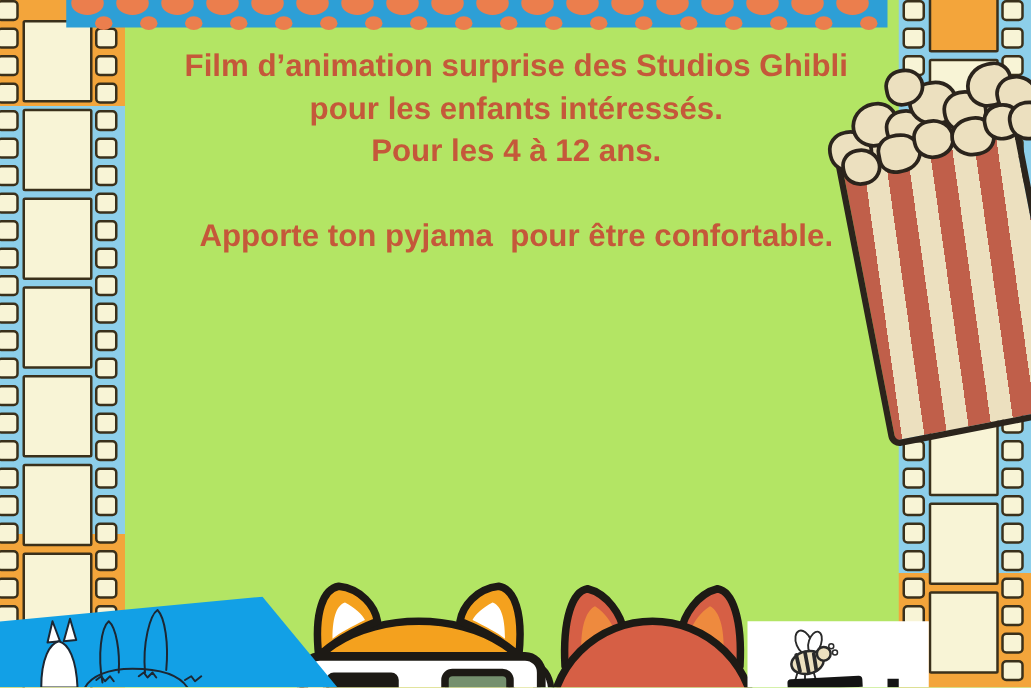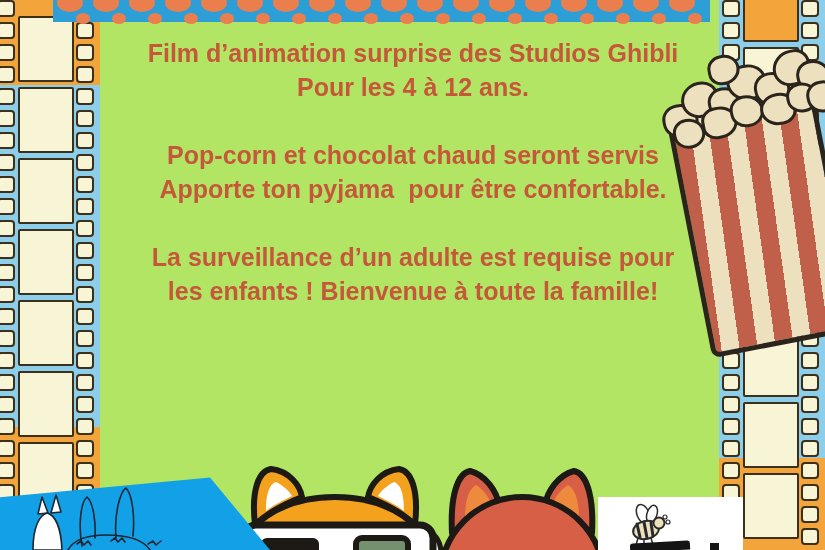--- a/index.html
+++ b/index.html
@@ -221,29 +221,25 @@
       <div class="dot small" style="left: 563px;"></div>
       <div class="dot big" style="left: 580px;"></div>
       <div class="dot small" style="left: 599px;"></div>
       <div class="dot big" style="left: 616px;"></div>
       <div class="dot small" style="left: 635px;"></div>
     </div>
 
   <div class="copy">
     <p>
       <span class="tline" style="display:block">Film d’animation surprise des Studios Ghibli</span>
+      <span class="tline" style="display:block">pour les enfants intéressés.</span>
       <span class="tline" style="display:block">Pour les 4 à 12 ans.</span>
     </p>
     <p>
-      <span class="tline" style="display:block">Pop-corn et chocolat chaud seront servis</span>
       <span class="tline" style="display:block">Apporte ton pyjama  pour être confortable.</span>
-    </p>
-    <p>
-      <span class="tline" style="display:block">La surveillance d’un adulte est requise pour</span>
-      <span class="tline" style="display:block">les enfants ! Bienvenue à toute la famille!</span>
     </p>
   </div>
 
   <div class="popcorn">
     <div class="pbox"></div>
     <div class="kernel" style="left:2px;top:46px;width:30px;height:28px"></div>
     <div class="kernel" style="left:24px;top:28px;width:32px;height:30px;border-radius:55% 45% 50% 50%"></div>
     <div class="kernel" style="left:50px;top:38px;width:28px;height:26px"></div>
     <div class="kernel" style="left:72px;top:20px;width:34px;height:30px;border-radius:50% 50% 42% 58%"></div>
     <div class="kernel" style="left:98px;top:32px;width:30px;height:28px"></div>

